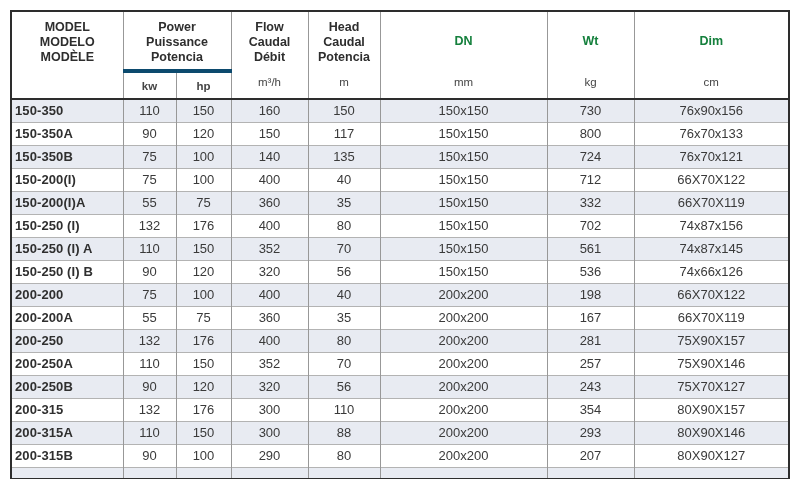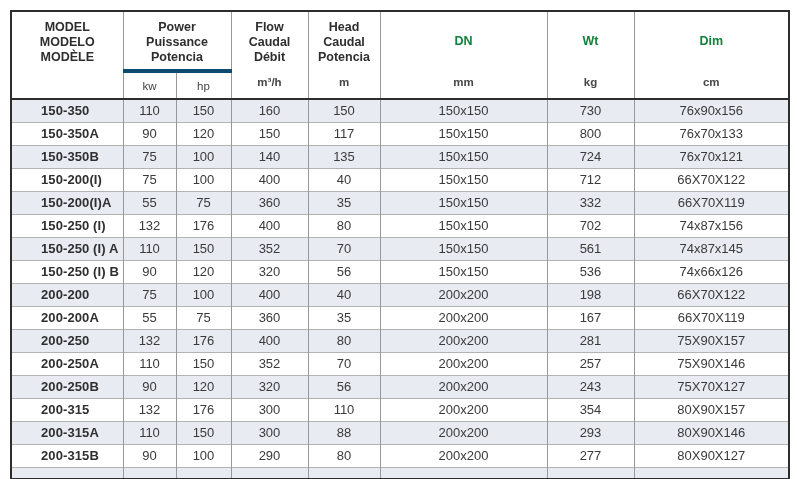--- a/index.html
+++ b/index.html
@@ -42,40 +42,40 @@
   }
   .tri .l2, .tri .l3 { }
   .single-label {
     height: 57px;
     display: flex; align-items: center; justify-content: center;
     font-size: 12.5px; color: #15803d;
   }
   .unit-part {
     height: 25px;
     display: flex; align-items: center; justify-content: center;
-    font-weight: bold;
+    font-weight: normal;
     font-size: 11.5px;
     color: #454545;
   }
   th.power-labels { border-bottom: 4px solid #0c4a6e; }
   tr.h-units th {
-    font-weight: normal; font-size: 11.5px; color: #454545;
+    font-weight: bold; font-size: 11.5px; color: #454545;
     height: 28px; vertical-align: middle; text-align: center;
   }
 
   
   tbody td {
     height: 23px;
     text-align: center;
     font-size: 13px;
     vertical-align: middle;
   }
   td.model-cell {
     text-align: left;
-    padding-left: 29px;
+    padding-left: 3px;
     font-weight: bold;
     font-size: 13px;
     color: #2f2f2f;
     letter-spacing: 0.1px;
   }
   tr.cut-row td { height: 12px; border-top: 1px solid #b3b3b3; }
 </style>
 </head>
 <body>
 
@@ -292,21 +292,21 @@
     <td>293</td>
     <td>80X90X146</td>
   </tr>
         <tr>
     <td class="model-cell">200-315B</td>
     <td>90</td>
     <td>100</td>
     <td>290</td>
     <td>80</td>
     <td>200x200</td>
-    <td>277</td>
+    <td>207</td>
     <td>80X90X127</td>
   </tr>
         <tr class="cut-row">
     <td class="model-cell"></td>
     <td></td>
     <td></td>
     <td></td>
     <td></td>
     <td></td>
     <td></td>

